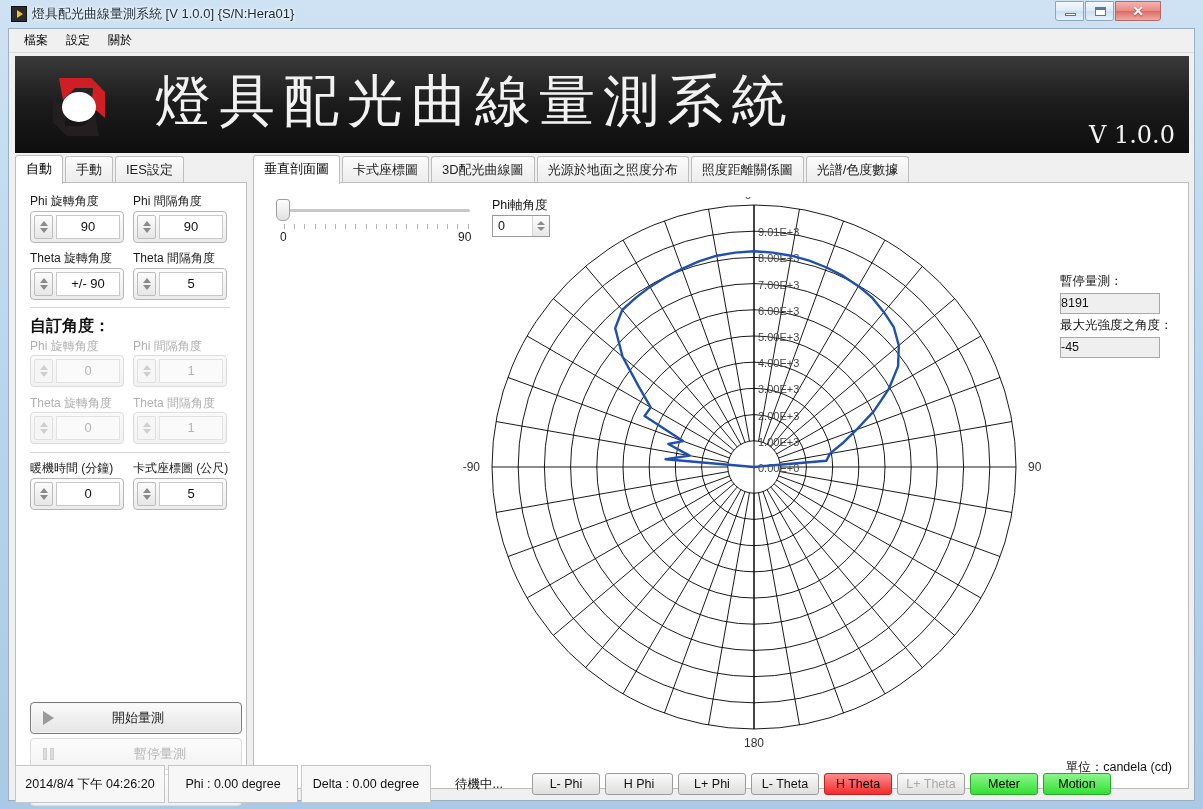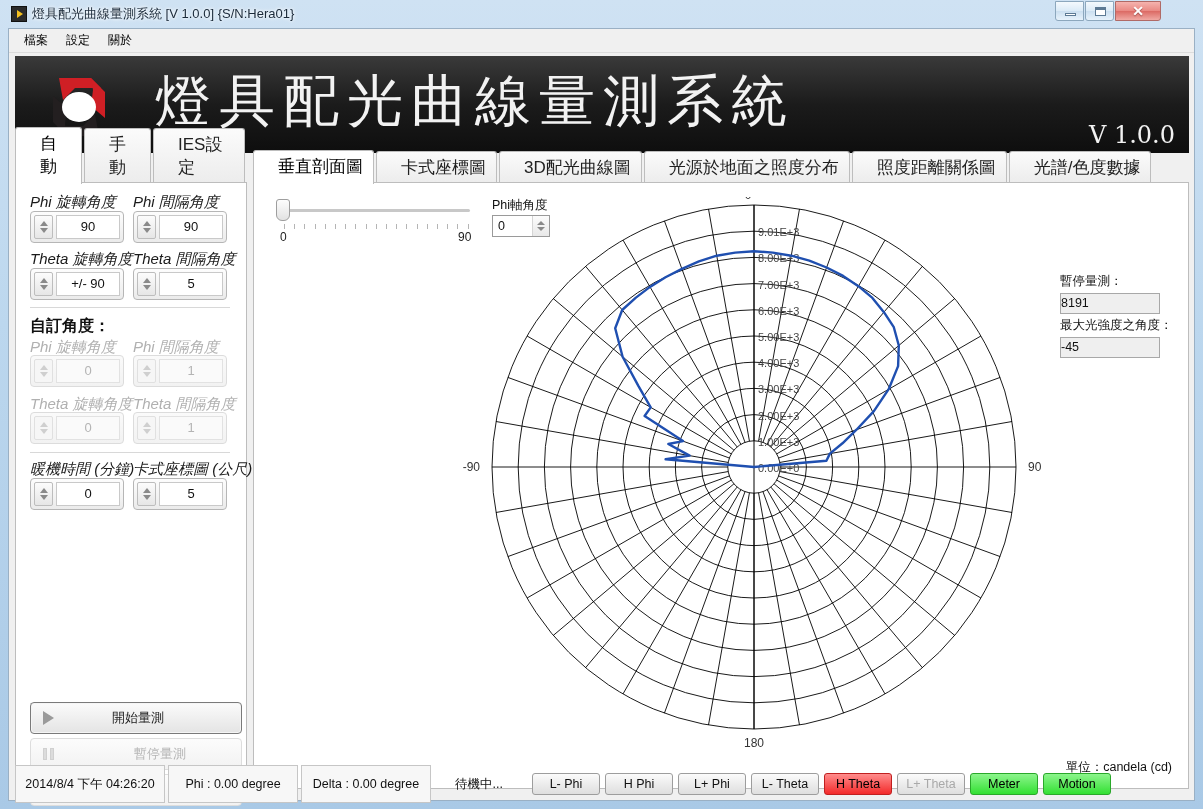--- a/index.html
+++ b/index.html
@@ -99,34 +99,34 @@
   }
   .banner-ver {
     position: absolute; right: 14px; bottom: 4px;
     font-family: "DejaVu Serif", serif;
     font-size: 24px; color: #f2f2f2;
   }
   
   .leftpanel { position: absolute; left: 6px; top: 128px; width: 232px; height: 632px; }
   .tabrow { position: absolute; left: 0; top: 0; height: 26px; display: flex; align-items: flex-end; }
   .tab {
-    font-size: 17px; padding: 4px 10px 4px 24px; margin-right: 2px;
+    font-size: 13px; padding: 4px 10px 4px 10px; margin-right: 2px;
     border: 1px solid #bdbdbd; border-bottom: none;
     background: linear-gradient(180deg,#fbfbfb,#ececec);
     color: #222; border-radius: 3px 3px 0 0; cursor: default;
   }
   .tab.active {
     background: #ffffff; color: #000; padding-bottom: 6px; margin-bottom: -1px;
     border-color: #bdbdbd; position: relative; z-index: 3;
   }
   .tabbody {
     position: absolute; left: 0; top: 25px; width: 232px; height: 607px;
     background: #ffffff; border: 1px solid #bdbdbd;
   }
-  .fld-label { position: absolute; font-size: 15px; color: #1a1a1a; white-space: nowrap; font-style: italic; }
+  .fld-label { position: absolute; font-size: 12px; color: #1a1a1a; white-space: nowrap; }
   .fld-label.dim { color: #b0b0b0; }
   .spin {
     position: absolute; width: 94px; height: 32px;
     border: 1px solid #b6b6b6; border-radius: 4px;
     background: linear-gradient(180deg,#fdfdfd,#ebebeb);
     display: flex; align-items: center; padding: 3px;
   }
   .spin .arrows {
     width: 19px; height: 24px; border: 1px solid #bdbdbd; border-radius: 2px;
     background: linear-gradient(180deg,#fcfcfc,#e6e6e6);

